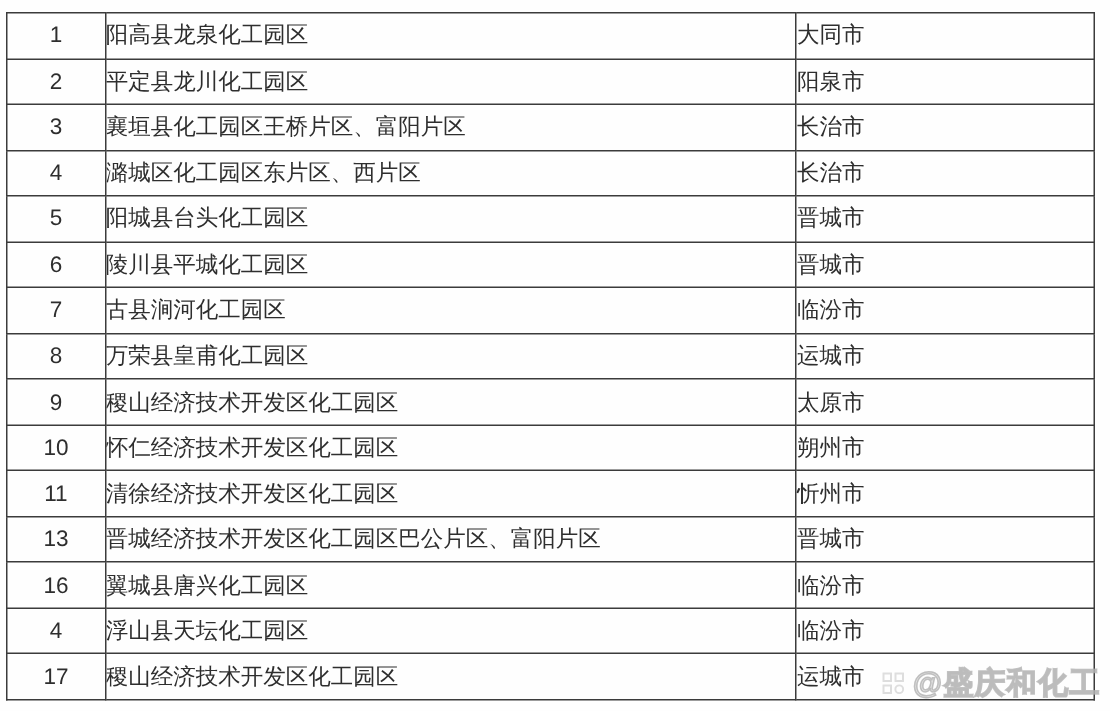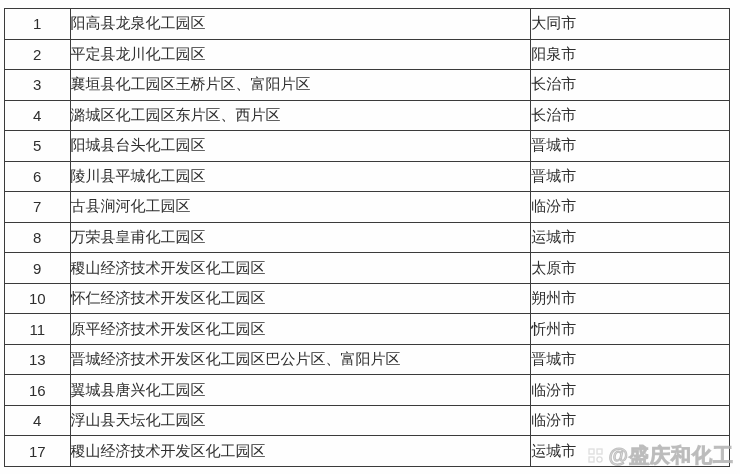--- a/index.html
+++ b/index.html
@@ -122,21 +122,21 @@
           <td class="cell-park">稷山经济技术开发区化工园区</td>
           <td class="cell-city">太原市</td>
         </tr>
         <tr>
           <td class="cell-no">10</td>
           <td class="cell-park">怀仁经济技术开发区化工园区</td>
           <td class="cell-city">朔州市</td>
         </tr>
         <tr>
           <td class="cell-no">11</td>
-          <td class="cell-park">原平经济技术开发区化工园区</td>
+          <td class="cell-park">清徐经济技术开发区化工园区</td>
           <td class="cell-city">忻州市</td>
         </tr>
         <tr>
           <td class="cell-no">13</td>
           <td class="cell-park">晋城经济技术开发区化工园区巴公片区、富阳片区</td>
           <td class="cell-city">晋城市</td>
         </tr>
         <tr>
           <td class="cell-no">16</td>
           <td class="cell-park">翼城县唐兴化工园区</td>

